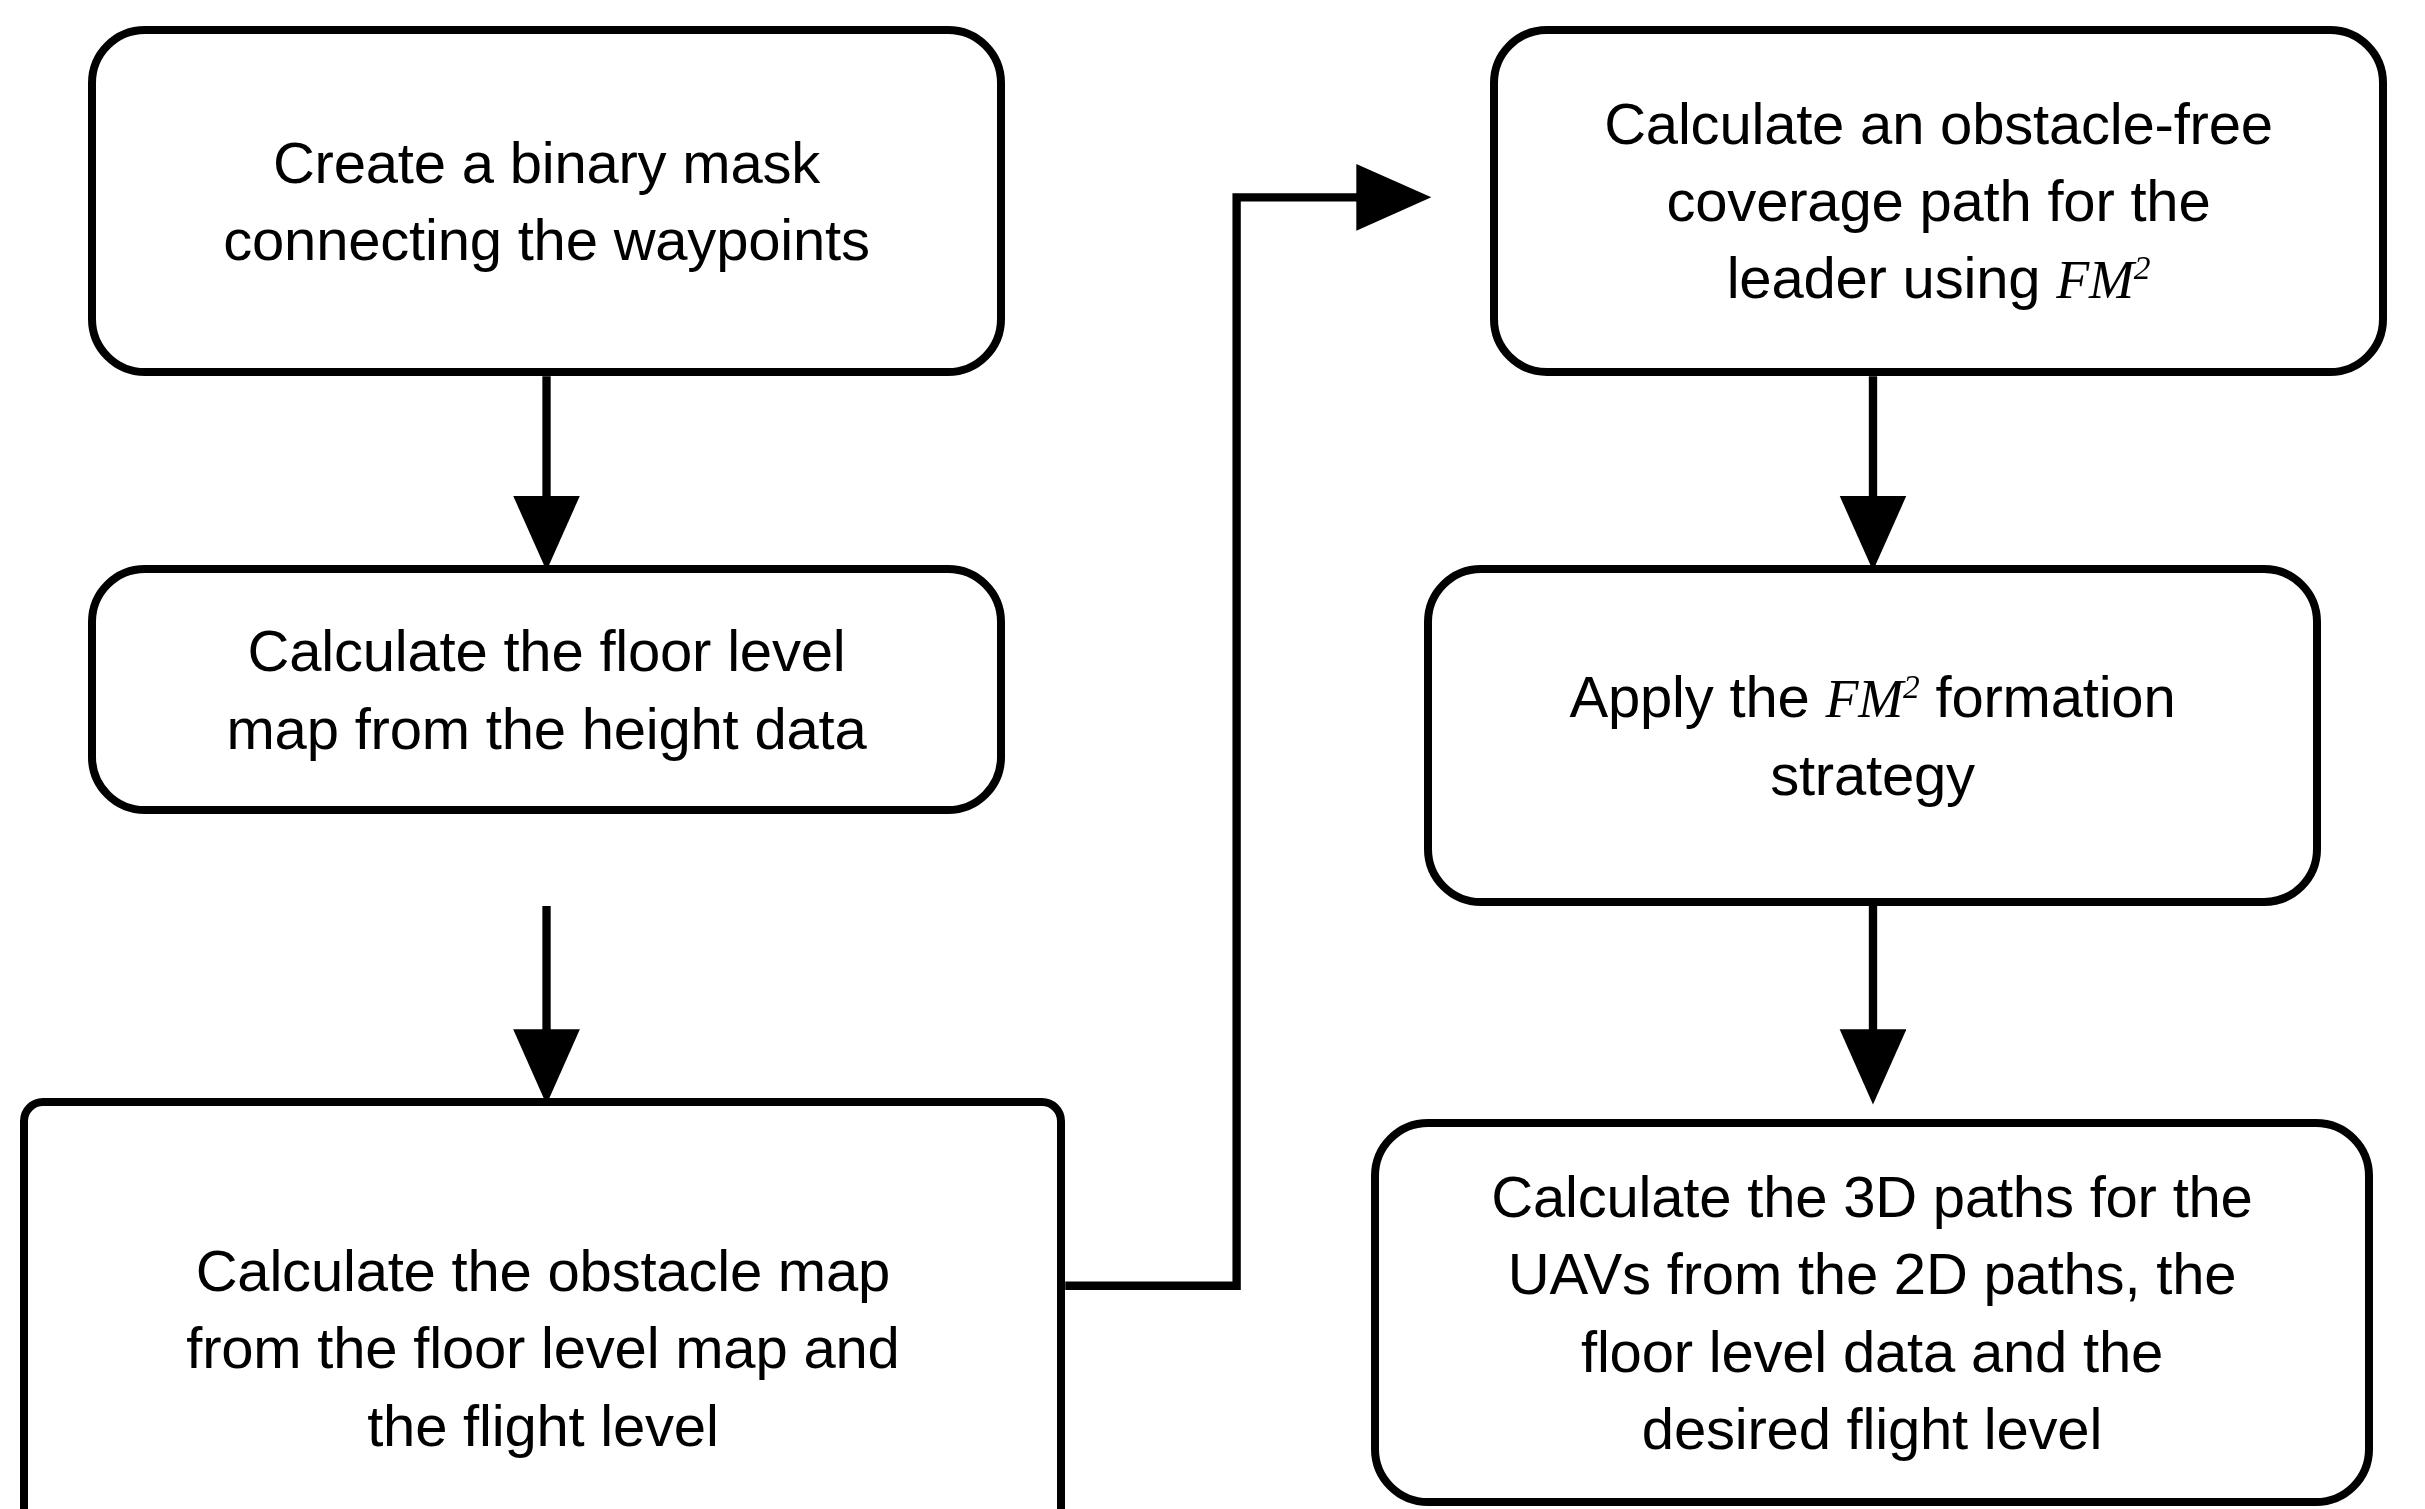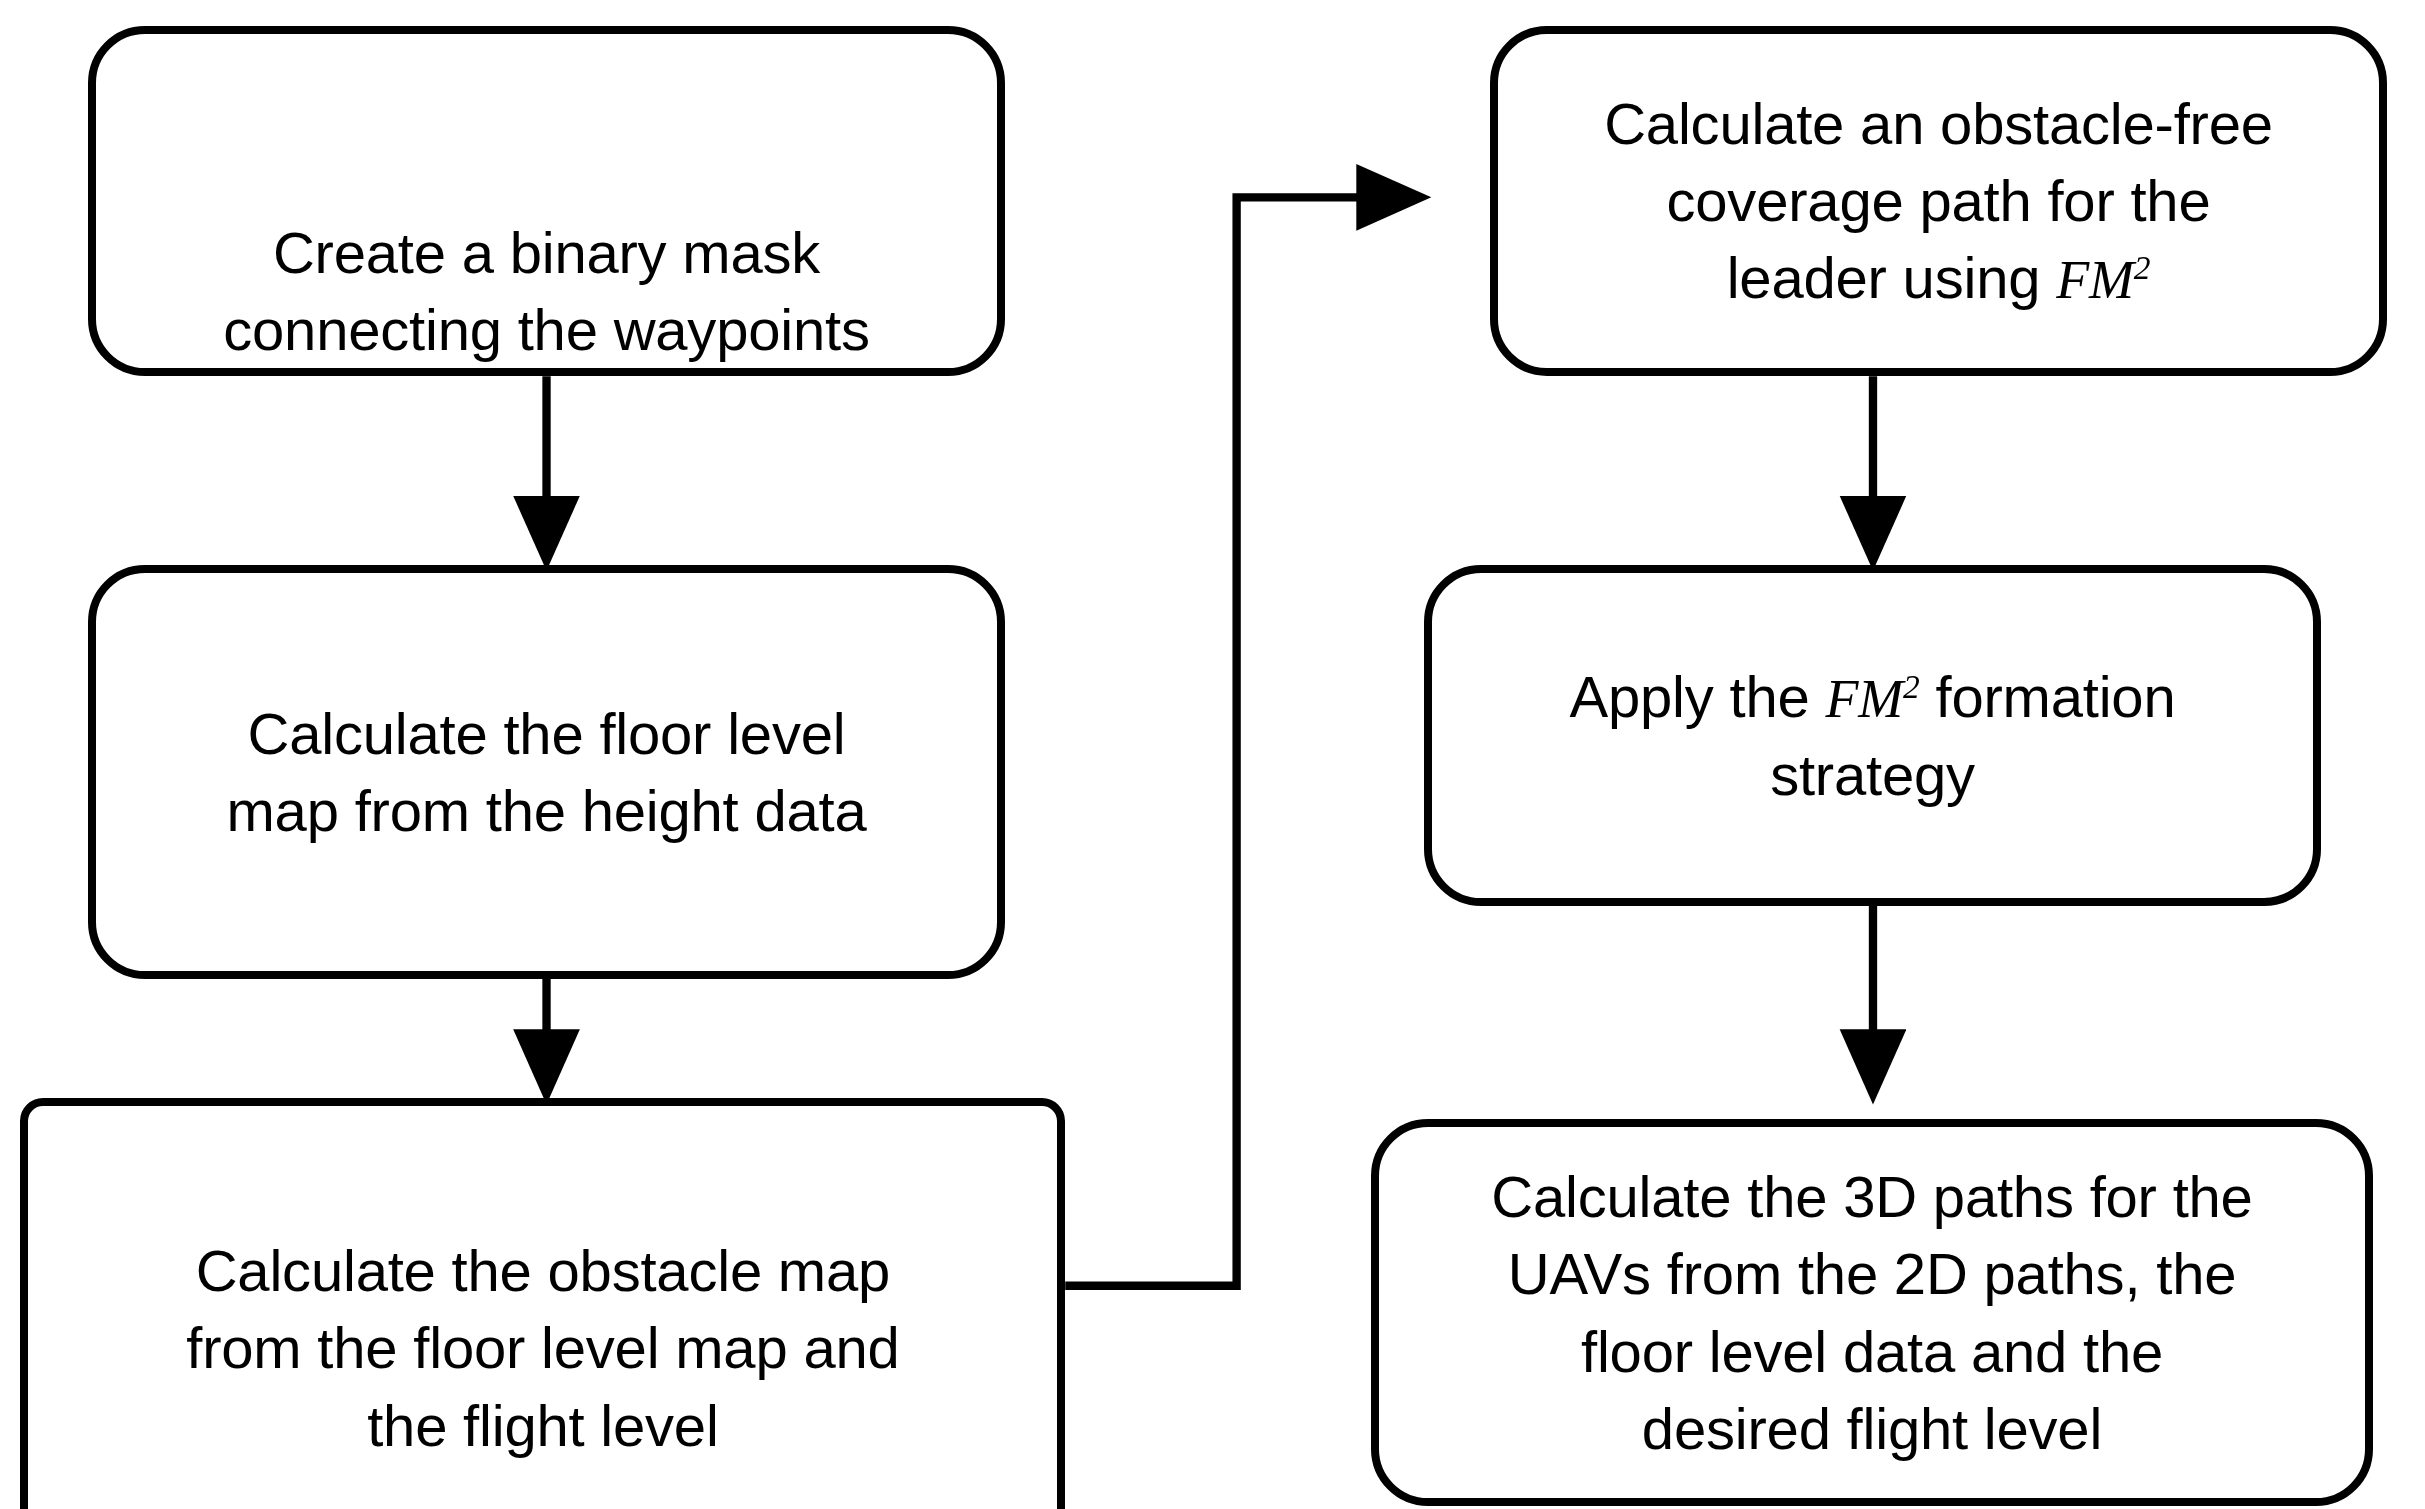--- a/index.html
+++ b/index.html
@@ -52,22 +52,22 @@
     font-size: 54px;
     white-space: nowrap;
   }
   .fm2 sup {
     font-size: 0.62em;
     vertical-align: super;
     line-height: 0;
     font-style: italic;
   }
   
-  #node-binary-mask      { left: 88px;  top: 26px;   width: 917px;  height: 350px; align-items: flex-end; }
-  #node-floor-level-map  { left: 88px;  top: 565px;  width: 917px;  height: 414px; }
+  #node-binary-mask      { left: 88px;  top: 26px;   width: 917px;  height: 350px; }
+  #node-floor-level-map  { left: 88px;  top: 565px;  width: 917px;  height: 249px; }
   #node-obstacle-map     { left: 20.4px;  top: 1098px; width: 1045px; height: 500px; border-radius: 23px; }
   #node-coverage-path    { left: 1490px; top: 26px;  width: 897px;  height: 350px; }
   #node-formation        { left: 1424px; top: 565px; width: 897px;  height: 341px; }
   #node-3d-paths         { left: 1371px; top: 1119px; width: 1002px; height: 387px; }
 </style>
 </head>
 <body>
 
 <div id="canvas">
 

